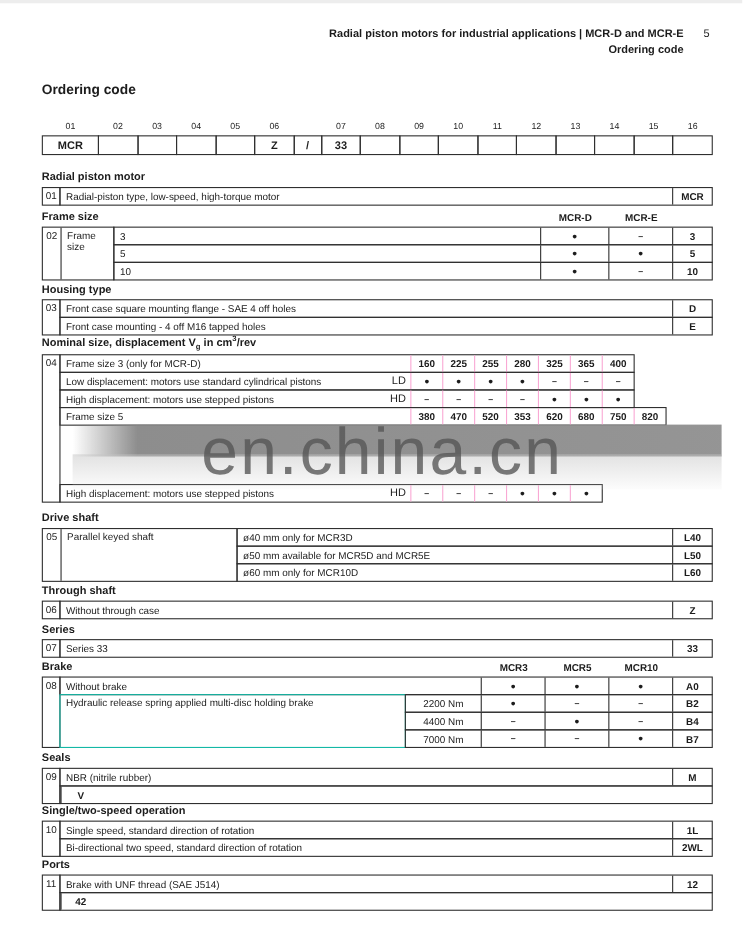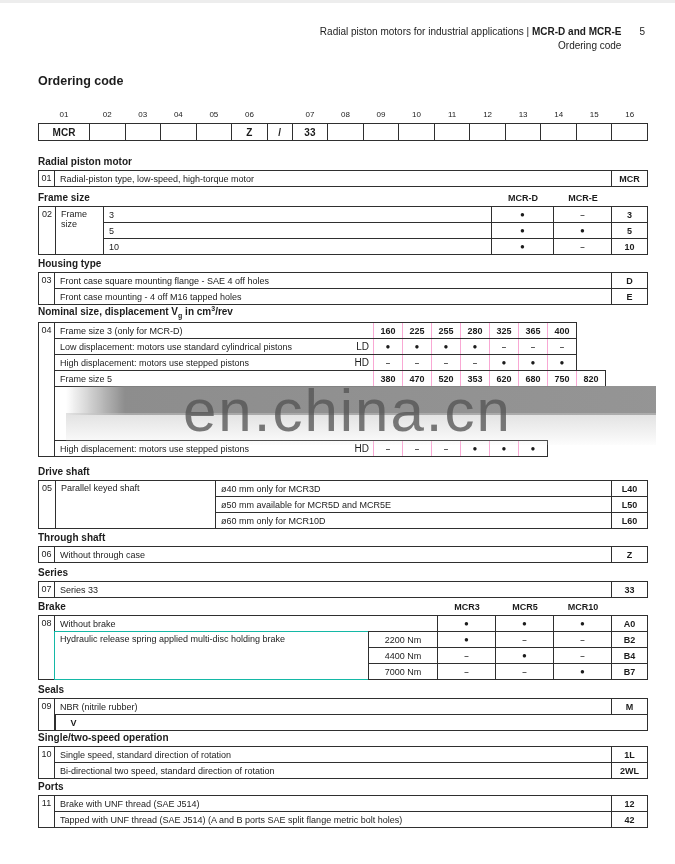--- a/index.html
+++ b/index.html
@@ -2,21 +2,21 @@
 <html><head>
 <meta charset="utf-8">
 <style>
   *{margin:0;padding:0;box-sizing:border-box;}
   html,body{width:675px;height:864px;}
   body{font-family:"Liberation Sans",sans-serif;color:#1c1c1c;background:#fff;position:relative;overflow:hidden;}
   .page{position:absolute;inset:0;background:#fff;border-top:3px solid #ededed;}
 
   
   .hdr{position:absolute;top:22px;right:30px;font-size:10px;line-height:14px;display:flex;align-items:flex-start;}
-  .hdr-text{text-align:right;}
+  .hdr-text{text-align:right;font-weight:bold;}
   .hdr .pg{margin-left:18px;}
 
   .pagetitle{position:absolute;top:71px;left:38px;font-size:12.5px;font-weight:bold;}
 
   
   .codetbl{position:absolute;top:107px;left:38px;width:610px;}
   .cells{display:flex;}
   .ccol{flex:1 1 0;display:flex;flex-direction:column;margin-left:-1px;min-width:0;}
   .ccol:first-child{margin-left:0;}
   .ccol.w1{flex:0 0 52px;}
@@ -439,21 +439,20 @@
         <span class="sec-title">Ports</span>
       </div>
     <div class="tbl">
       <div class="numcol">11</div>
       <div class="rowscol">
         <div class="row">
           <div class="desc">Brake with UNF thread (SAE J514)</div>
           <div class="c code">12</div>
         </div>
         <div class="row">
-          <div class="desc">Tapped with UNF thread (SAE J514) (A and B ports SAE split flange metric bolt holes)</div>
           <div class="c code">42</div>
         </div>
       </div>
     </div>
   </div>
 
   <div class="legend">
     <span class="item">
         <span class="sym dot">●</span>
         <span>= Available</span>

